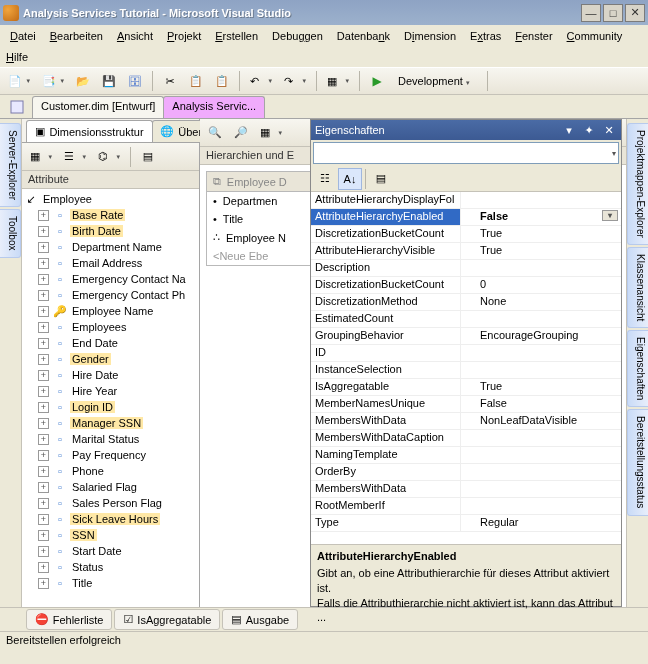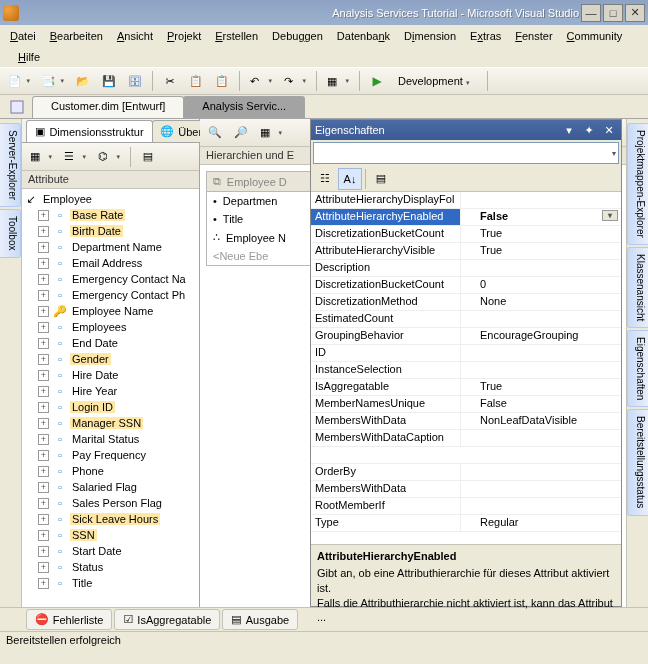--- a/index.html
+++ b/index.html
@@ -1,46 +1,46 @@
 <!DOCTYPE html>
 <html><head>
 <meta charset="utf-8">
 <style>
   * { box-sizing: border-box; font-family: Tahoma, "Segoe UI", sans-serif; font-size: 11px; }
   html,body { margin:0; padding:0; width:648px; height:664px; background:#ece9d8; overflow:hidden; color:#000; }
 
   
   .titlebar { height:25px; background:linear-gradient(#8ea3c4,#9cb1cc); display:flex; align-items:center; padding:0 3px; color:#fff; }
   .titlebar .appicon { width:16px; height:16px; margin-right:4px; background:radial-gradient(circle at 30% 30%, #f2a53c, #c06a14); border-radius:3px; }
-  .titlebar .title { flex:1; font-weight:normal; text-shadow:1px 1px 0 rgba(0,0,0,.3);text-align:right; }
+  .titlebar .title { flex:1; font-weight:bold; text-shadow:1px 1px 0 rgba(0,0,0,.3); }
   .titlebar .winbtn { width:20px; height:18px; margin-left:2px; background:#d8d4c8; border:1px solid #7b7b7b; display:flex; align-items:center; justify-content:center; color:#333; }
 
   
   .menubar { height:22px; display:flex; align-items:center; padding:0 4px; gap:2px; }
   .menubar .mi { padding:2px 6px; }
   .menubar .mi u { text-decoration:underline; }
-  .menurow2 { height:20px; padding:0 18px; display:flex; align-items:center; }
+  .menurow2 { height:20px; padding:0 6px; display:flex; align-items:center; }
 
   
   .toolbar { height:28px; display:flex; align-items:center; padding:2px 4px; gap:4px; background:linear-gradient(#f7f6f0,#e9e5d8); border-top:1px solid #fff; border-bottom:1px solid #c5c2b8; }
   .tbtn { width:22px; height:22px; border:1px solid transparent; display:flex; align-items:center; justify-content:center; }
   .tbtn.split { width:30px; justify-content:flex-start; padding-left:3px; position:relative; }
   .tbtn.split::after { content:"▾"; font-size:7px; color:#555; position:absolute; right:3px; }
   .tsep { width:1px; height:20px; background:#b8b5a9; margin:0 2px; }
   .playbtn { color:#2a9a2a; font-size:12px; }
   .devlabel { padding:0 12px 0 6px; }
   .devdd { font-size:7px; color:#555; }
 
   
   .toolbar2 { height:28px; display:flex; align-items:center; padding:2px 4px; gap:4px; background:linear-gradient(#f7f6f0,#e9e5d8); border-bottom:1px solid #c5c2b8; }
 
   
   .doctabs { height:24px; display:flex; align-items:flex-end; padding-left:32px; background:#ece9d8; border-bottom:1px solid #a5a5a5; position:relative; }
-  .doctab { height:22px; padding:3px 18px; border:1px solid #a5a5a5; border-bottom:none; background:#f7f6ef; margin-right:-1px; border-radius:3px 3px 0 0; }
-  .doctab.active { background:#a3a3a3; }
+  .doctab { height:22px; padding:3px 8px; border:1px solid #a5a5a5; border-bottom:none; background:#f7f6ef; margin-right:-1px; border-radius:3px 3px 0 0; }
+  .doctab.active { background:#f0abfc; }
   .doctabs svg { position:absolute; left:10px; top:5px; }
 
   
   .workarea { position:relative; display:flex; height:488px; }
   .vtabs { width:22px; background:#ece9d8; display:flex; flex-direction:column; padding-top:4px; gap:2px; border-right:1px solid #c5c2b8; }
   .vtab { writing-mode:vertical-rl; padding:6px 2px; border:1px solid #b7caed; border-left:none; background:linear-gradient(90deg,#e8eefb,#c9dbf7); border-radius:0 3px 3px 0; font-size:10px; }
 
   .left-pane { width:178px; display:flex; flex-direction:column; border-right:1px solid #a5a5a5; }
   .subtabs { height:24px; background:#f4f2ec; display:flex; align-items:flex-end; padding-left:4px; border-bottom:1px solid #a5a5a5; }
   .subtab { height:22px; padding:3px 8px; border:1px solid #a5a5a5; border-bottom:none; background:#ece9d8; margin-right:-1px; border-radius:3px 3px 0 0; display:flex; align-items:center; gap:4px; }
@@ -486,20 +486,21 @@
         </div>
         <div class="prow">
           <div class="pk">MembersWithData</div>
           <div class="pv">NonLeafDataVisible</div>
         </div>
         <div class="prow">
           <div class="pk">MembersWithDataCaption</div>
           <div class="pv"></div>
         </div>
         <div class="prow">
+          <div class="pk">NamingTemplate</div>
           <div class="pv"></div>
         </div>
         <div class="prow">
           <div class="pk">OrderBy</div>
           <div class="pv"></div>
         </div>
         <div class="prow">
           <div class="pk">MembersWithData</div>
           <div class="pv"></div>
         </div>

